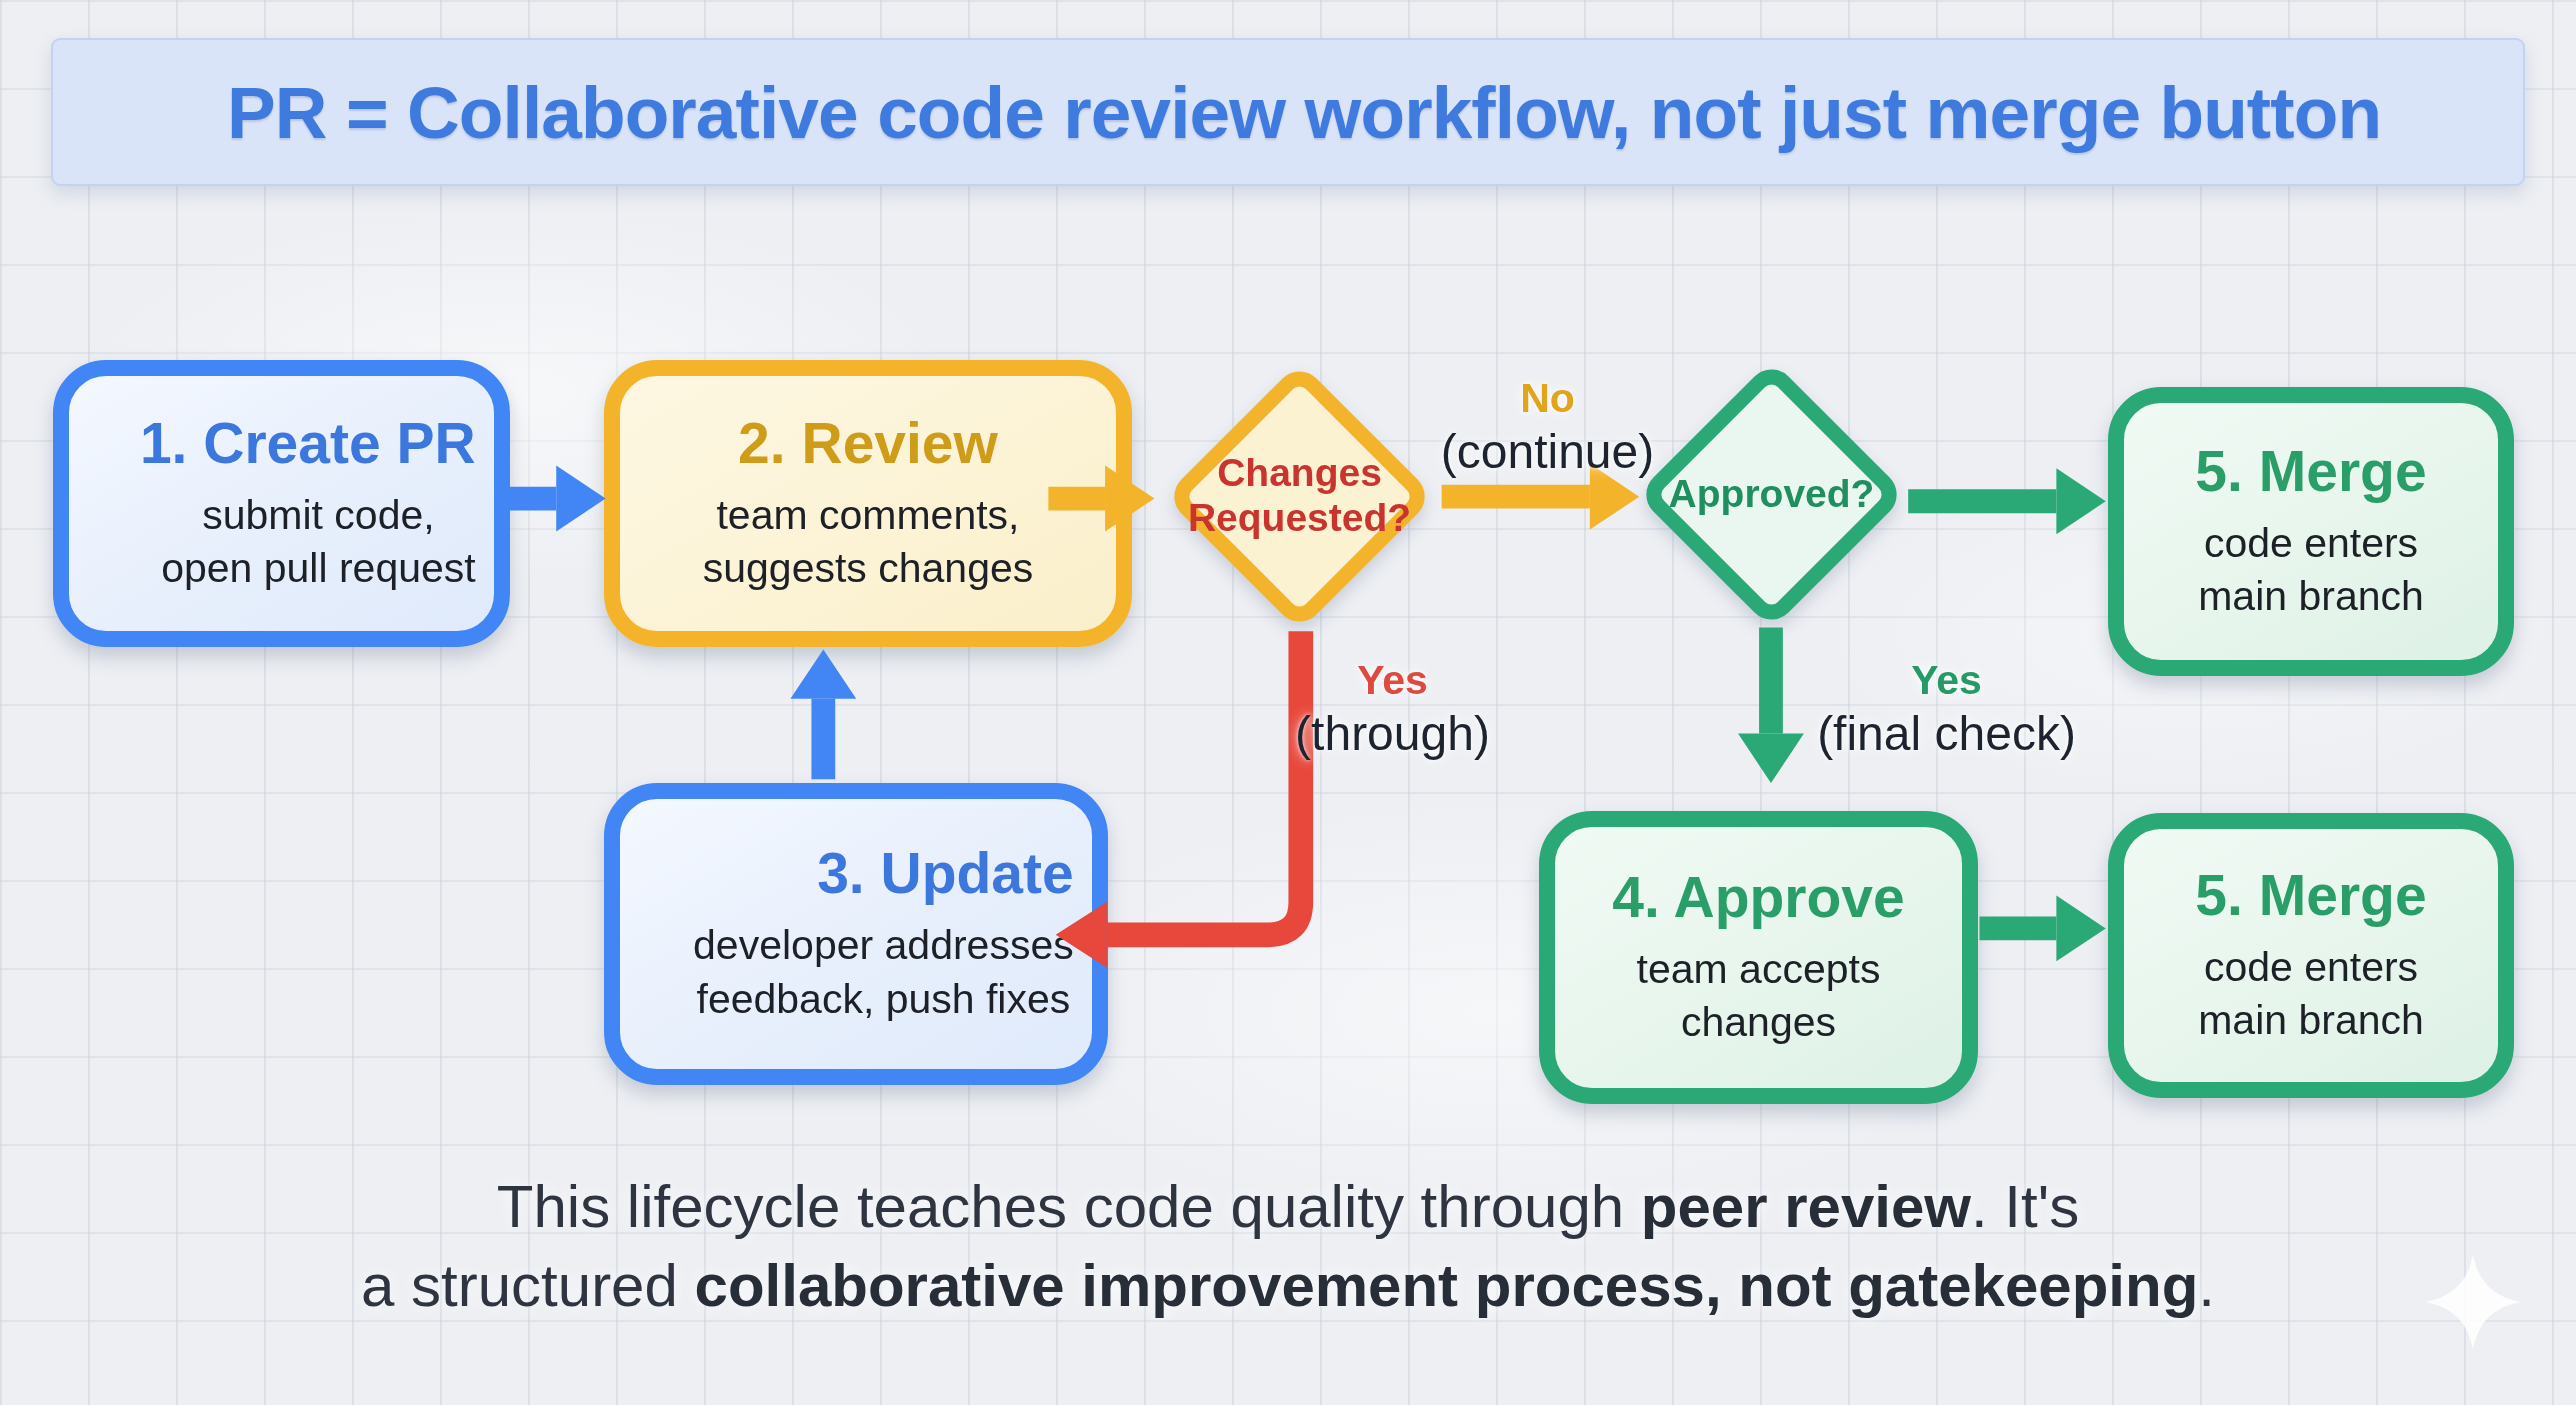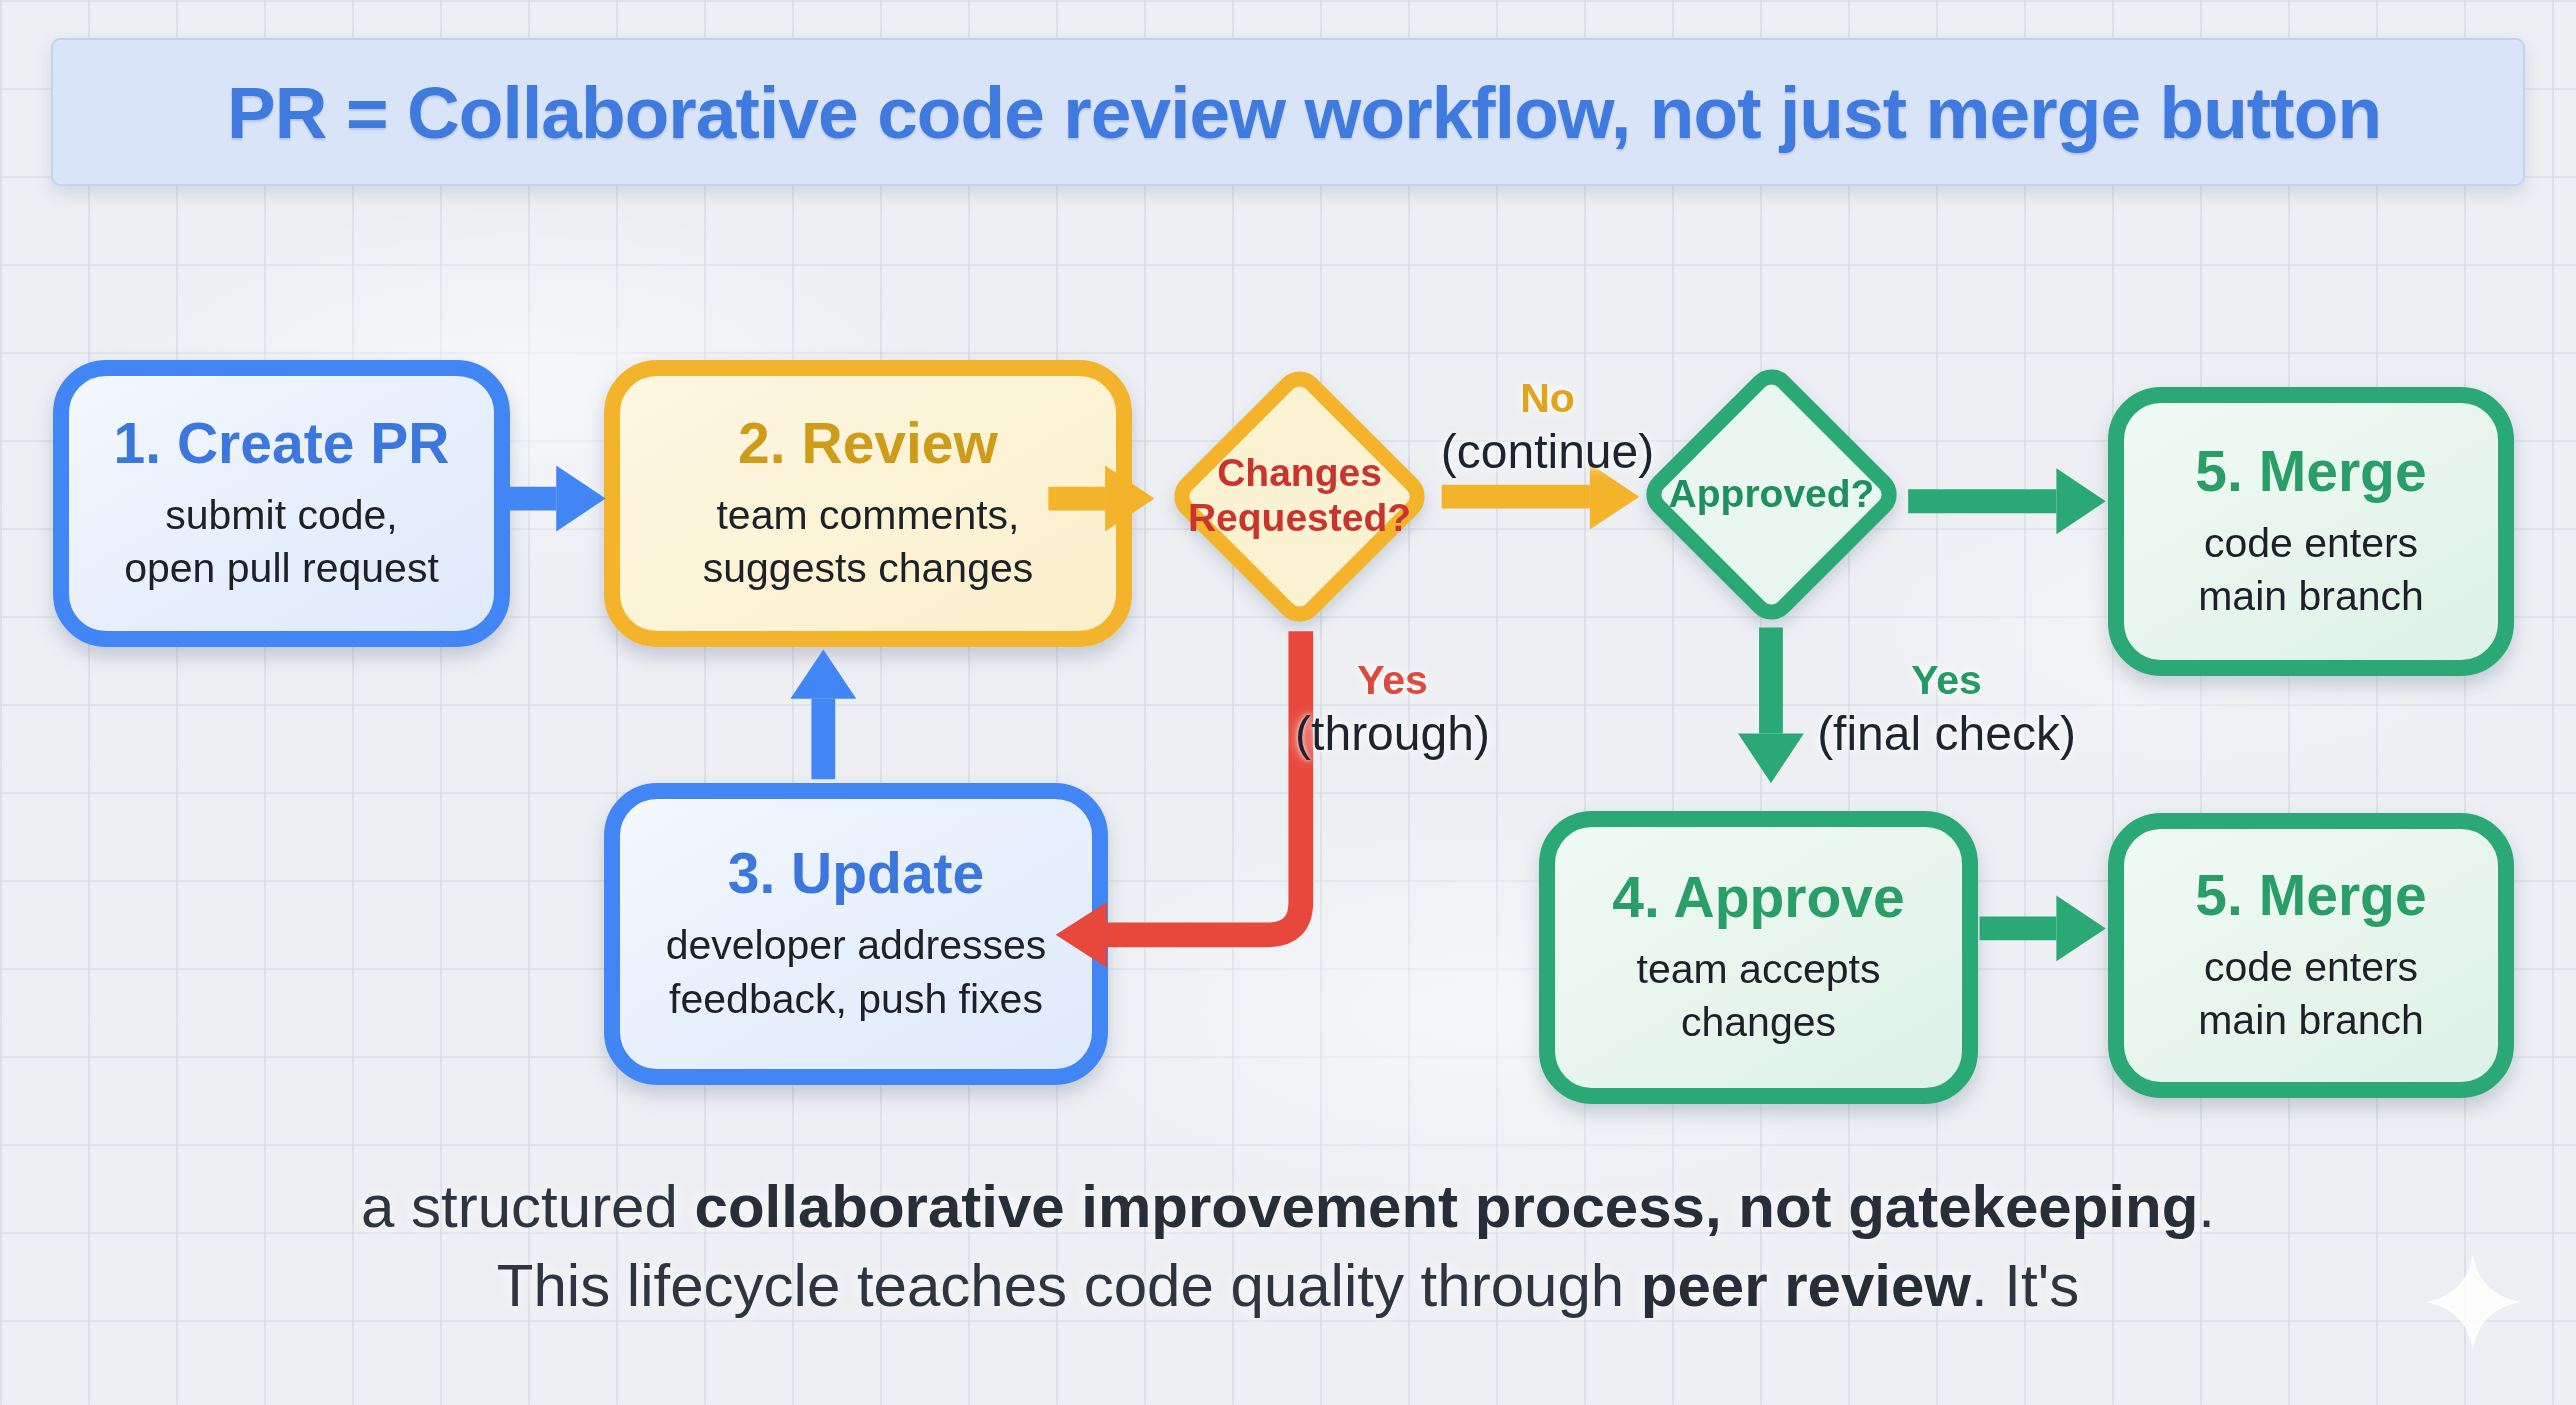--- a/index.html
+++ b/index.html
@@ -27,21 +27,21 @@
   }
   
   .node{
     position:absolute;box-sizing:border-box;border-radius:53px;
     display:flex;flex-direction:column;align-items:center;justify-content:center;
     text-align:center;padding:9.1px 18.3px;
     box-shadow:0 9.1px 18.3px rgba(120,132,155,.35);
   }
   .node .t{font-weight:bold;font-size:57px;line-height:1.1;}
   .node .s{font-size:41px;line-height:1.3;color:#1d2127;white-space:pre-line;margin-top:14.6px;}
-  .node.blue  {border:16.5px solid #4285f4;background:linear-gradient(150deg,#f4f8ff 0%,#e7effc 55%,#dfeafb 100%);}
+  .node.blue  {border:16.5px solid #4285f4;background:linear-gradient(150deg,#f4f8ff 0%,#e7effc 55%,#dfeafb 100%);align-items:flex-end;}
   .node.blue .t{color:#3b77dd;}
   .node.yellow{border:16.5px solid #f3b42c;background:linear-gradient(150deg,#fdf7e2 0%,#fcf3d5 60%,#faefca 100%);}
   .node.yellow .t{color:#cf9c1a;}
   .node.green {border:16.5px solid #2aa876;background:linear-gradient(150deg,#f0faf4 0%,#e6f5ec 60%,#ddf1e6 100%);margin-top:28px;}
   .node.green .t{color:#2a9e68;}
   
   .diamond{
     position:absolute;box-sizing:content-box;width:161px;height:161px;border-radius:24px;
     transform:rotate(45deg);
     box-shadow:5.5px 5.5px 14.6px rgba(120,132,155,.3);
@@ -179,22 +179,22 @@
     <div class="p">Yes</div>
     <div class="q">(through)</div>
   </div>
 
   <div class="edge-label greenp" style="left:1800px;top:655px;">
     <div class="p">Yes</div>
     <div class="q">(final check)</div>
   </div>
 
   <div class="caption">
+    <div><span>This lifecycle teaches code quality through </span><b>peer review</b><span>. It's</span></div>
     <div><span>a structured </span><b>collaborative improvement process, not gatekeeping</b><span>.</span></div>
-    <div><span>This lifecycle teaches code quality through </span><b>peer review</b><span>. It's</span></div>
   </div>
 
   <svg class="sparkle" width="102" height="102" viewBox="0 0 112 112">
     <path d="M56 4 C62 34 78 50 108 56 C78 62 62 78 56 108 C50 78 34 62 4 56 C34 50 50 34 56 4 Z" fill="rgba(255,255,255,0.85)"></path>
   </svg>
 
 </div>
 
 
 </body></html>

